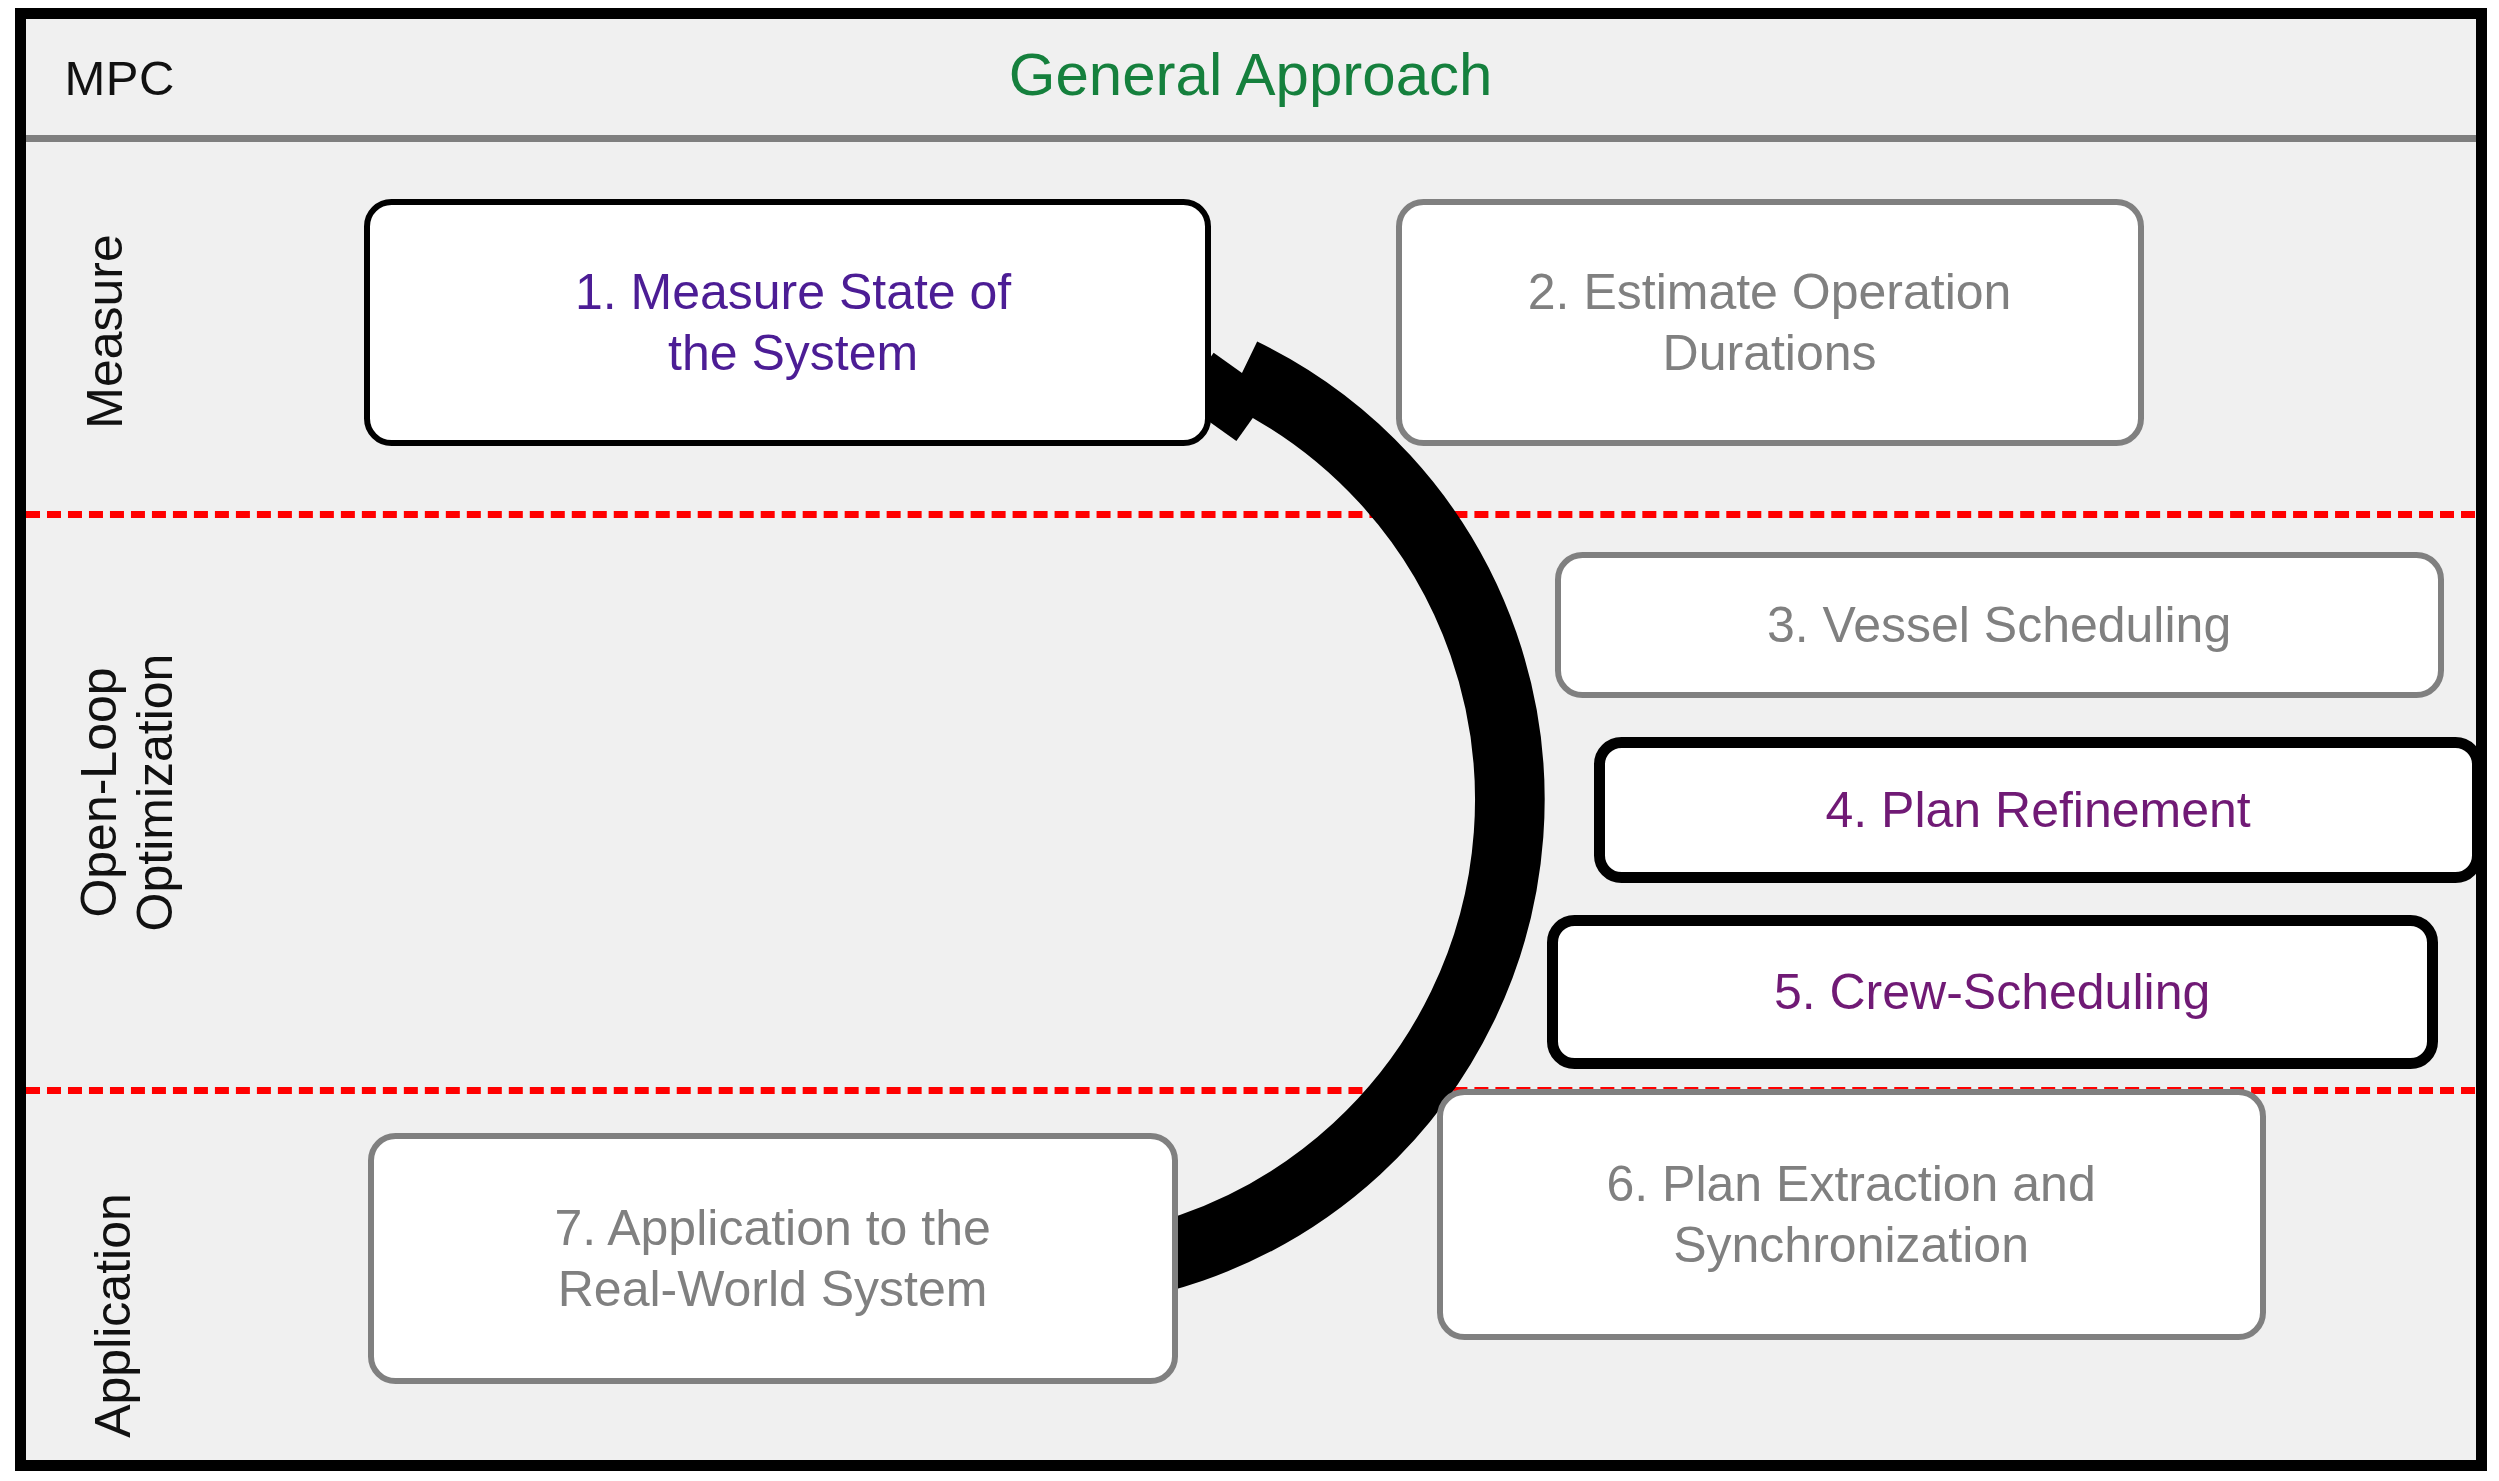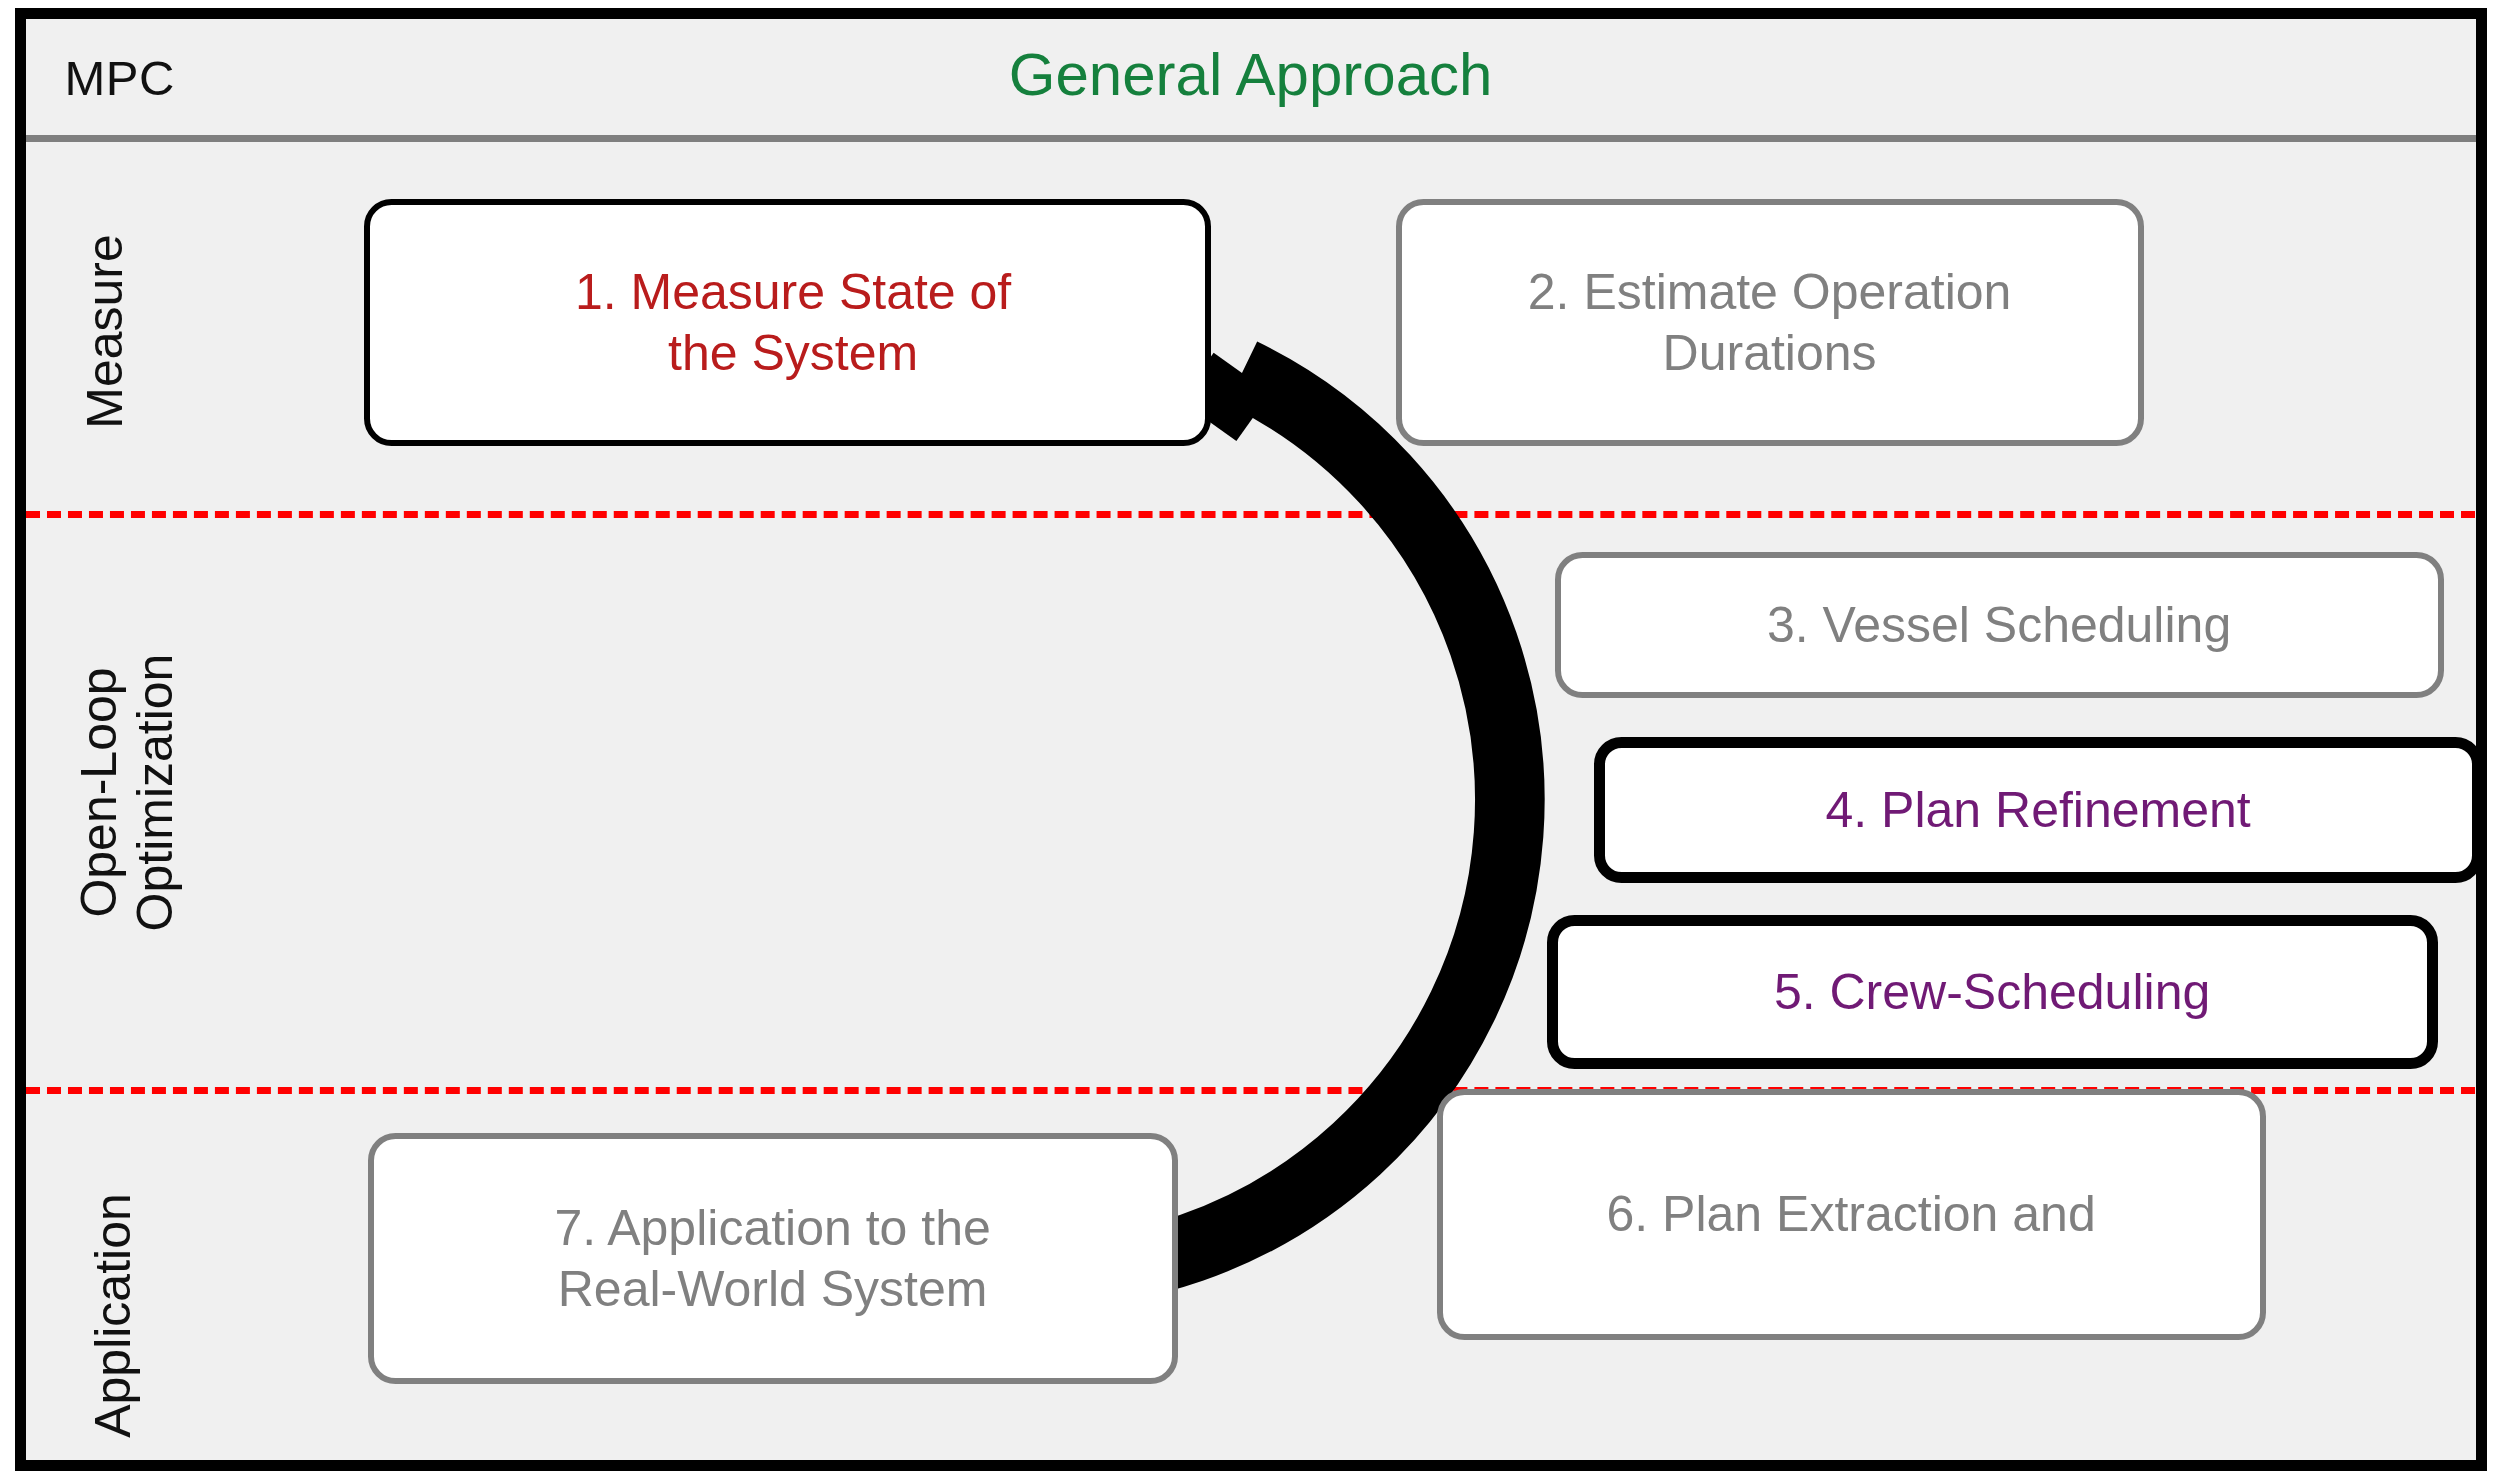--- a/index.html
+++ b/index.html
@@ -115,21 +115,21 @@
     text-align: center;
     line-height: 1.22;
     font-size: 50px;
   }
   .step-box.muted {
     border: 6.5px solid #808080;
     color: #808080;
   }
   .step-box.active {
     border: 6.5px solid #000000;
-    color: #b91c1c;
+    color: #4c1d95;
     padding-left: 12px;
   }
   .step-box.emphasis {
     border: 11.3px solid #000000;
     color: #701a75;
   }
 
   
   #box-1 { left: 338px;  top: 50px;   width: 847px; height: 247px; }
   #box-2 { left: 1370px; top: 50px;   width: 748px; height: 247px; }
@@ -200,20 +200,21 @@
 
       <div class="step-box emphasis" id="box-5">
         <div>
           <div>5. Crew-Scheduling</div>
         </div>
       </div>
 
       <div class="step-box muted" id="box-6">
         <div>
           <div>6. Plan Extraction and</div>
+          <div>Synchronization</div>
         </div>
       </div>
 
       <div class="step-box muted" id="box-7">
         <div>
           <div>7. Application to the</div>
           <div>Real-World System</div>
         </div>
       </div>
 

